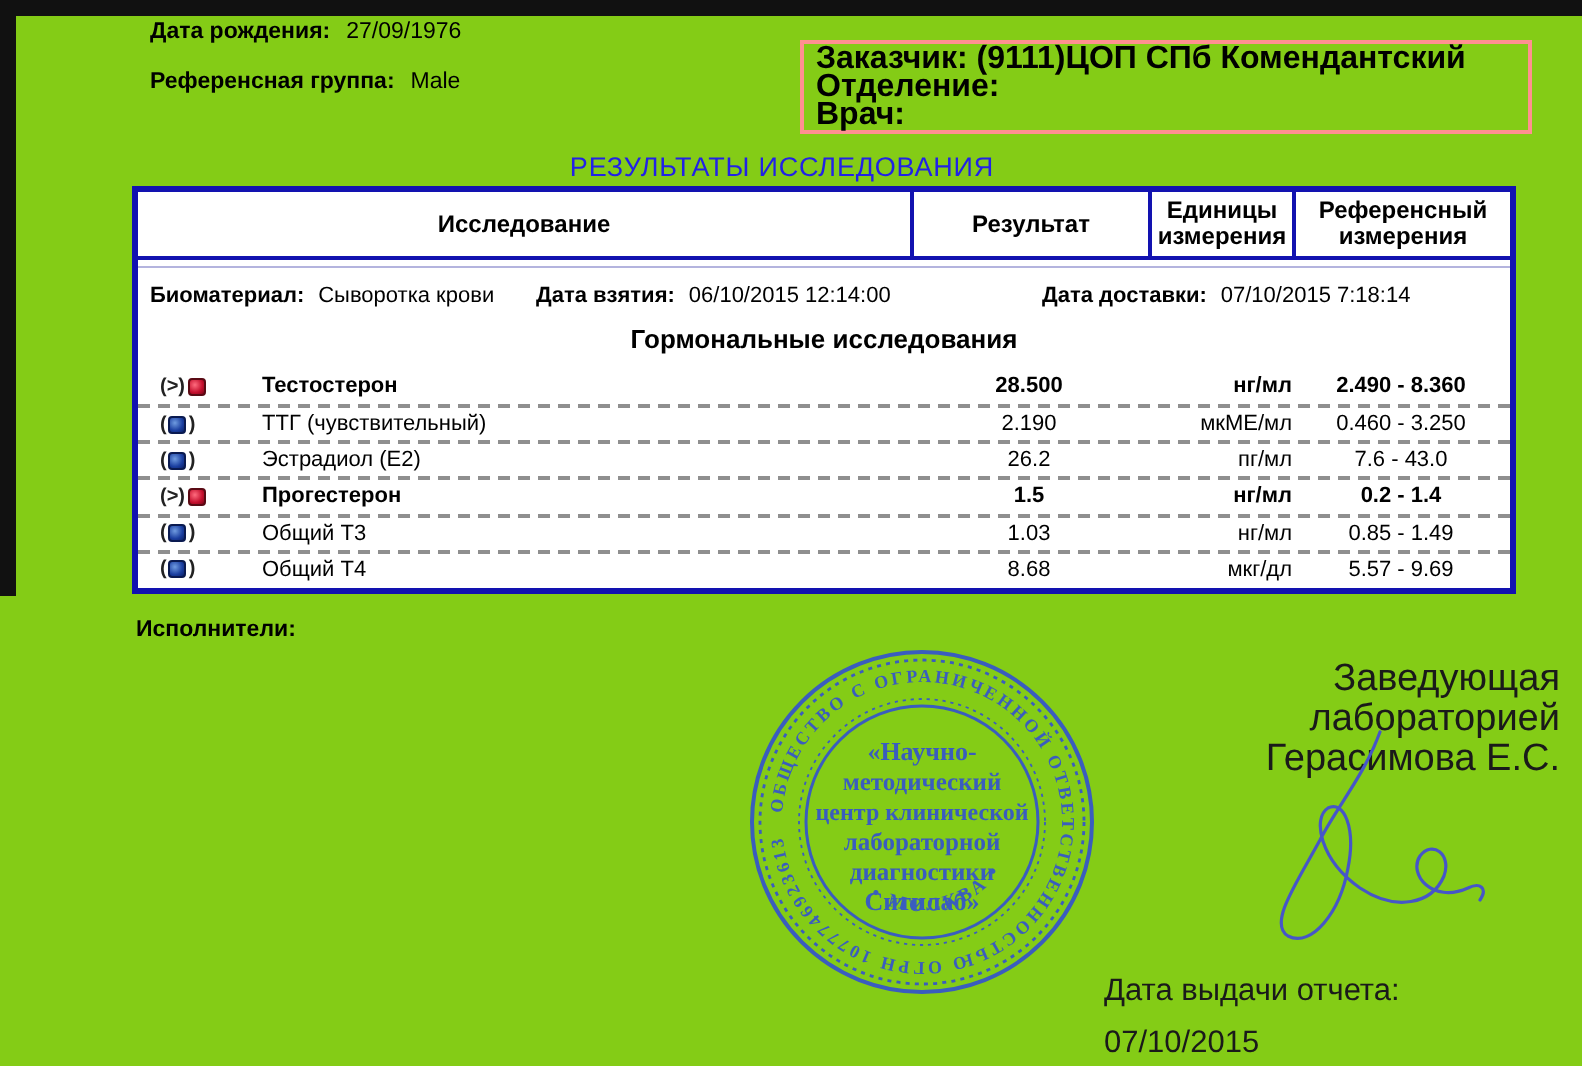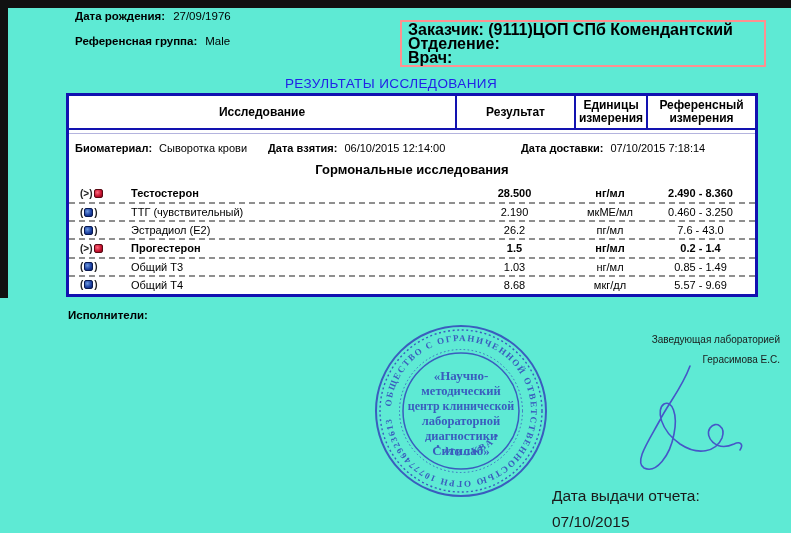--- a/index.html
+++ b/index.html
@@ -1,19 +1,19 @@
 <!DOCTYPE html>
 <html><head>
 <meta charset="utf-8">
 <style>
   * { margin:0; padding:0; box-sizing:border-box; }
   html,body { background:#fff; }
   body { font-family:"Liberation Sans", sans-serif; color:#000; }
   #page {
-    position:relative; width:791px; height:533px; background:#5eead4;
+    position:relative; width:791px; height:533px; background:#84cc16;
     overflow:hidden; margin:0 auto;
   }
   
   .edge-top { position:absolute; left:0; top:0; width:791px; height:8px; background:#111; }
   .edge-left { position:absolute; left:0; top:0; width:8px; height:298px; background:#111; }
 
   
   .pat-line { position:absolute; left:75px; font-size:11.5px; white-space:nowrap; }
   .pat-line .lbl { font-weight:bold; margin-right:8px; }
   .pat-birth { top:10px; }
@@ -53,32 +53,32 @@
     font-weight:bold; font-size:13px; }
 
   .rows { position:absolute; top:88px; left:0; right:0; }
   .lab-row { display:flex; align-items:center; height:18px; font-size:11px; }
   .lab-row + .lab-row { border-top:2px dashed #8f8f8f; height:18.2px; }
   .lab-row.abnormal { font-weight:bold; }
   .c-marker { width:62px; padding-left:11px; display:flex; align-items:center; gap:1px;
     font-size:10px; font-weight:bold; color:#222; }
   .c-name { flex:1; }
   .c-result { width:119px; text-align:center; }
-  .c-units { width:72px; text-align:center; }
+  .c-units { width:72px; text-align:right; }
   .c-range { width:109px; text-align:center; }
   .sq { width:9px; height:9px; border-radius:2px; display:inline-block; }
   .sq.red  { background:radial-gradient(circle at 35% 35%, #ff6b7e, #c4102e 60%, #7a0618);
              border:1px solid #5a0a14; }
   .sq.blue { background:radial-gradient(circle at 35% 35%, #6f9be0, #1b3fa0 60%, #0a1f66);
              border:1px solid #0a1a50; }
 
   
   .executors { position:absolute; left:68px; top:309px; font-weight:bold; font-size:11.5px; }
   .signer { position:absolute; left:550px; top:330px; width:230px; text-align:right;
-    font-size:10px; line-height:20px; color:#1a1a1a; }
+    font-size:19px; line-height:20px; color:#1a1a1a; }
   .issue { position:absolute; left:552px; top:483px; font-size:15.5px; line-height:26px; color:#1a1a1a; }
   .stamp-svg { position:absolute; left:372px; top:322px; }
   .sig-svg { position:absolute; left:598px; top:362px; }
 
   .stamp-center-text { font-family:"Liberation Serif", serif; font-weight:bold; fill:#3a5dbe; }
   .stamp-ring-text { font-family:"Liberation Serif", serif; font-weight:bold; fill:#3a5dbe;
     font-size:9px; letter-spacing:1.5px; }
   .stamp-bottom-text { font-family:"Liberation Serif", serif; font-weight:bold; fill:#3a5dbe;
     font-size:9.5px; letter-spacing:2px; }
 </style>

